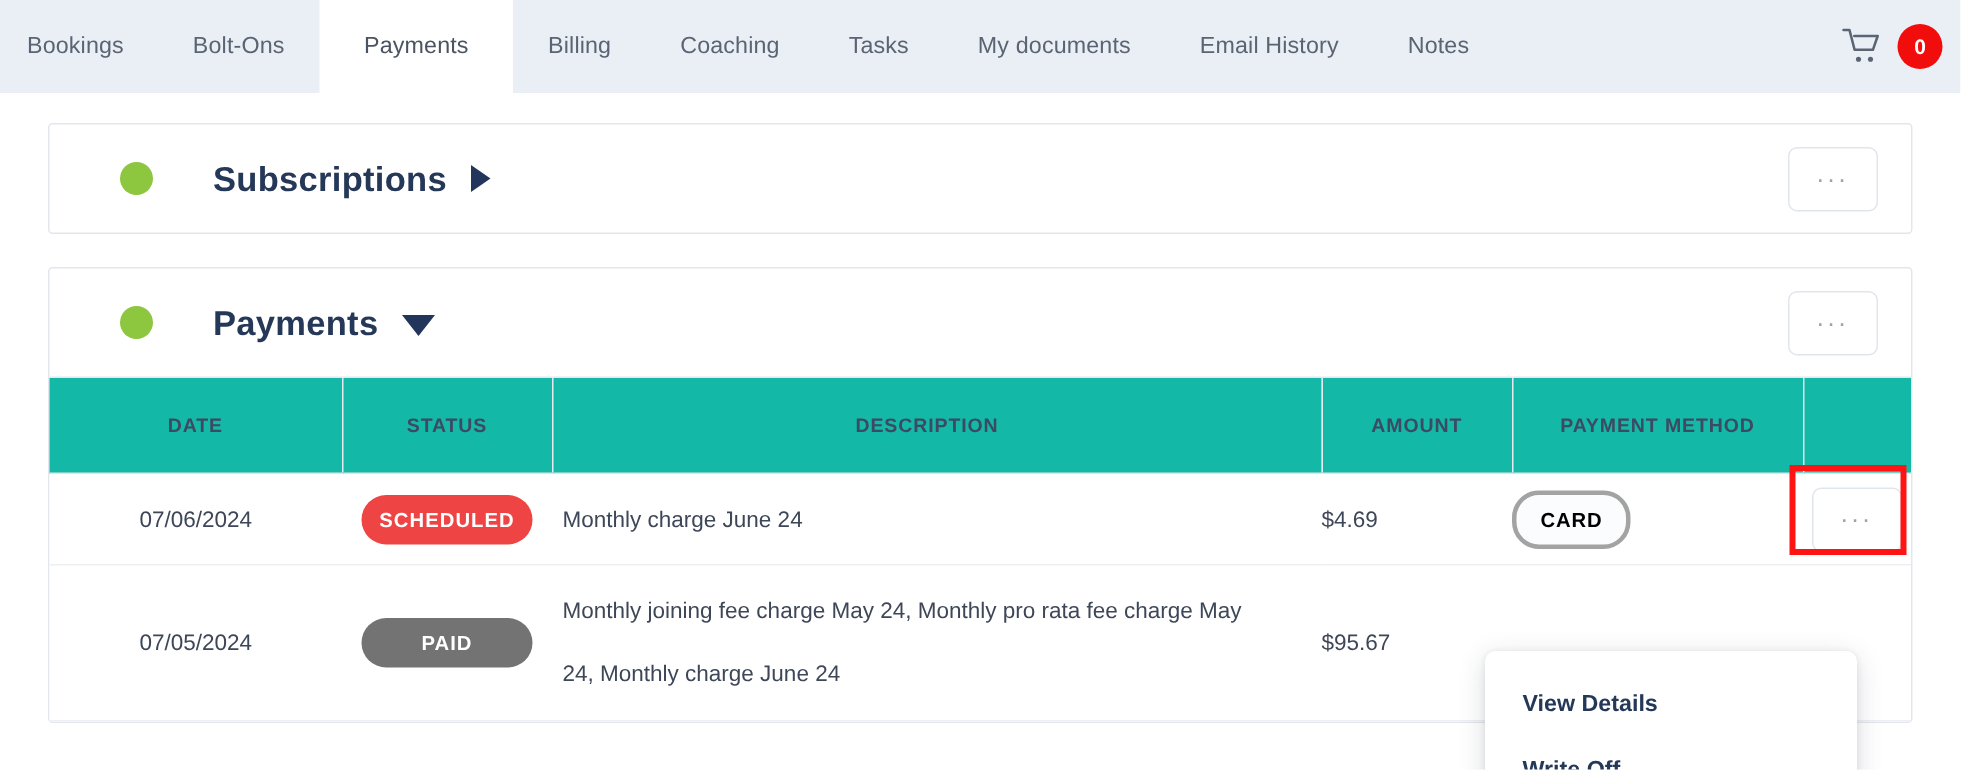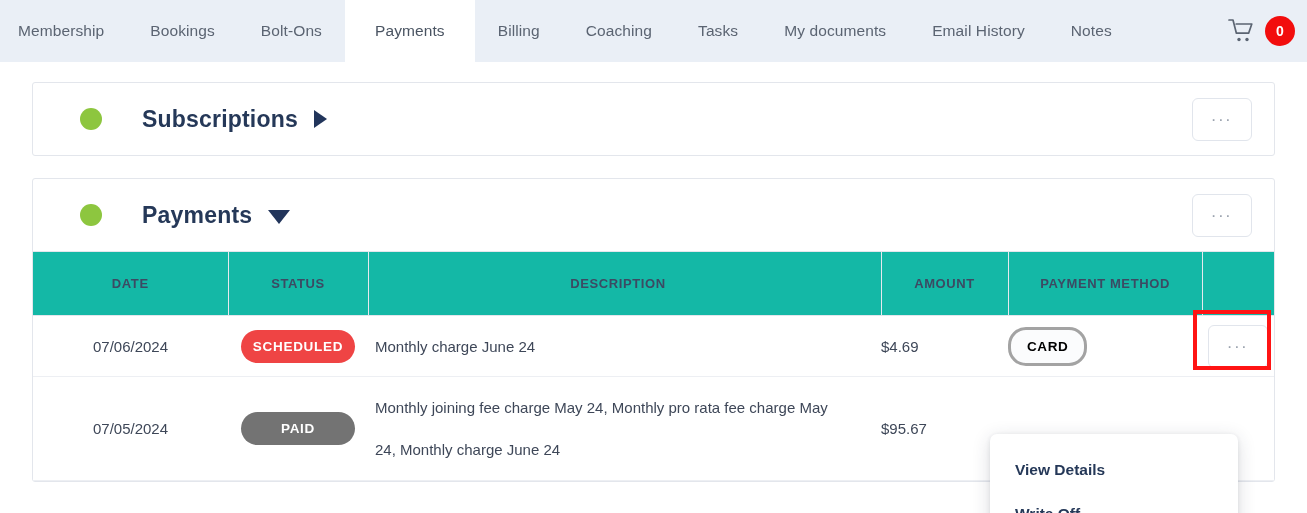--- a/index.html
+++ b/index.html
@@ -222,23 +222,20 @@
     font-weight: bold;
     color: #253858;
     cursor: pointer;
   }
 </style>
 </head>
 <body>
 
 <div class="tabbar">
   <div class="tabs">
-    <div class="tab">
-        <span>Membership</span>
-      </div>
     <div class="tab">
         <span>Bookings</span>
       </div>
     <div class="tab">
         <span>Bolt-Ons</span>
       </div>
     <div class="tab active">
         <span>Payments</span>
       </div>
     <div class="tab">

